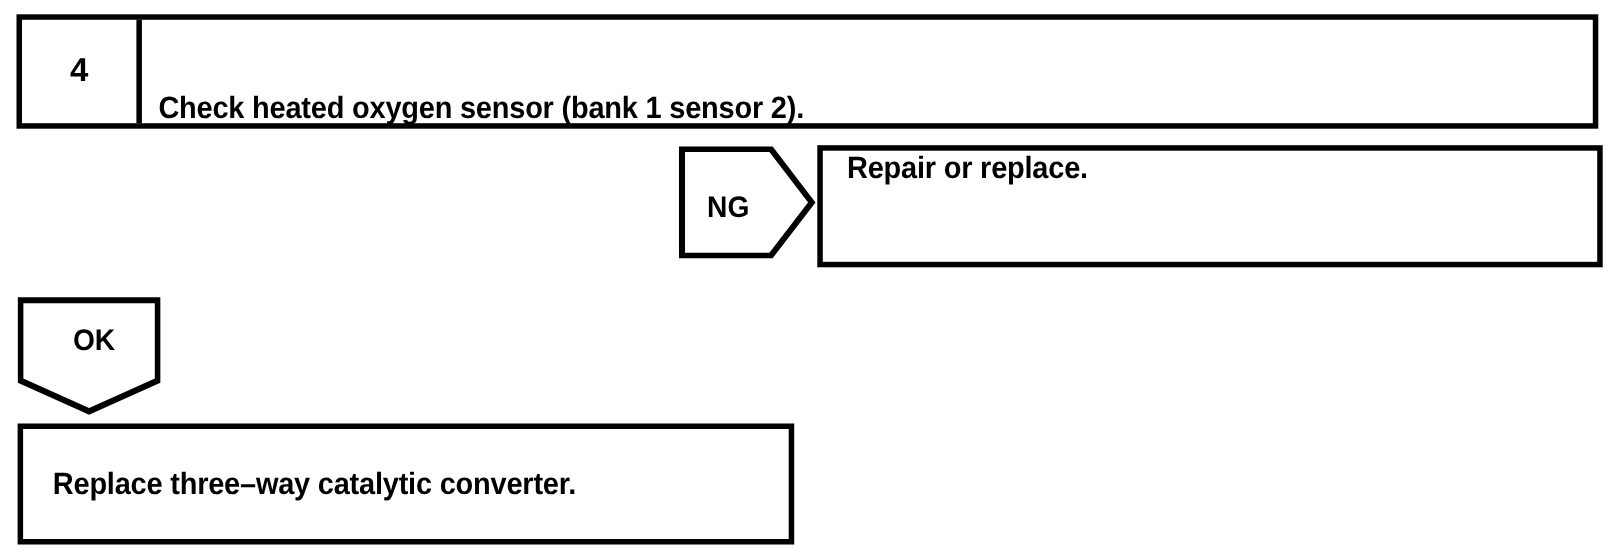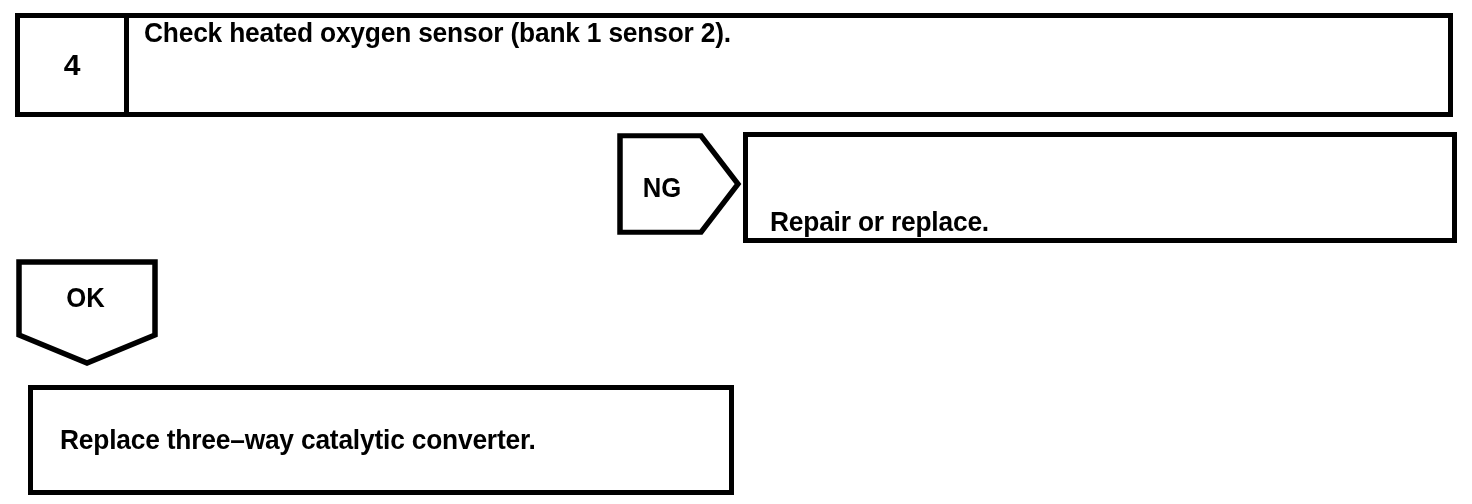--- a/index.html
+++ b/index.html
@@ -46,21 +46,21 @@
   }
   .step-num {
     font-size: 30px;
     font-weight: bold;
     letter-spacing: 0px;
     line-height: 1;
   }
   .step-desc-cell {
     flex: 1 1 auto;
     display: flex;
-    align-items: flex-start;
+    align-items: flex-end;
     padding-left: 15px;
     box-sizing: border-box;
   }
   .step-desc {
     font-size: 28px;
     font-weight: bold;
     line-height: 1.05;
     letter-spacing: -0.2px;
     transform: scaleX(0.94);
     transform-origin: left center;
@@ -102,38 +102,38 @@
   .ng-outcome-box {
     position: absolute;
     left: 743px;
     top: 132px;
     width: 714px;
     height: 111px;
     box-sizing: border-box;
     border: 5px solid #000000;
     background: #ffffff;
     display: flex;
-    align-items: flex-end;
+    align-items: flex-start;
     padding-left: 22px;
   }
   .ng-outcome-text {
     font-size: 28px;
     font-weight: bold;
     letter-spacing: -0.2px;
     transform: scaleX(0.94);
     transform-origin: left center;
     white-space: nowrap;
   }
 
   
   .ok-connector {
     position: absolute;
     left: 16px;
-    top: 259px;
-    width: 142px;
+    top: 270px;
+    width: 130px;
     height: 107px;
   }
   .ok-connector svg {
     display: block;
     width: 100%;
     height: 100%;
     overflow: visible;
   }
   .ok-label {
     position: absolute;
@@ -158,21 +158,20 @@
     left: 16px;
     top: 385px;
     width: 706px;
     height: 110px;
     box-sizing: border-box;
     border: 5px solid #000000;
     background: #ffffff;
     display: flex;
     align-items: center;
     padding-left: 27px;
-    margin-left: 12px;
   }
   .ok-outcome-text {
     font-size: 28px;
     font-weight: bold;
     letter-spacing: -0.2px;
     transform: scaleX(0.94);
     transform-origin: left center;
     white-space: nowrap;
   }
 </style>

